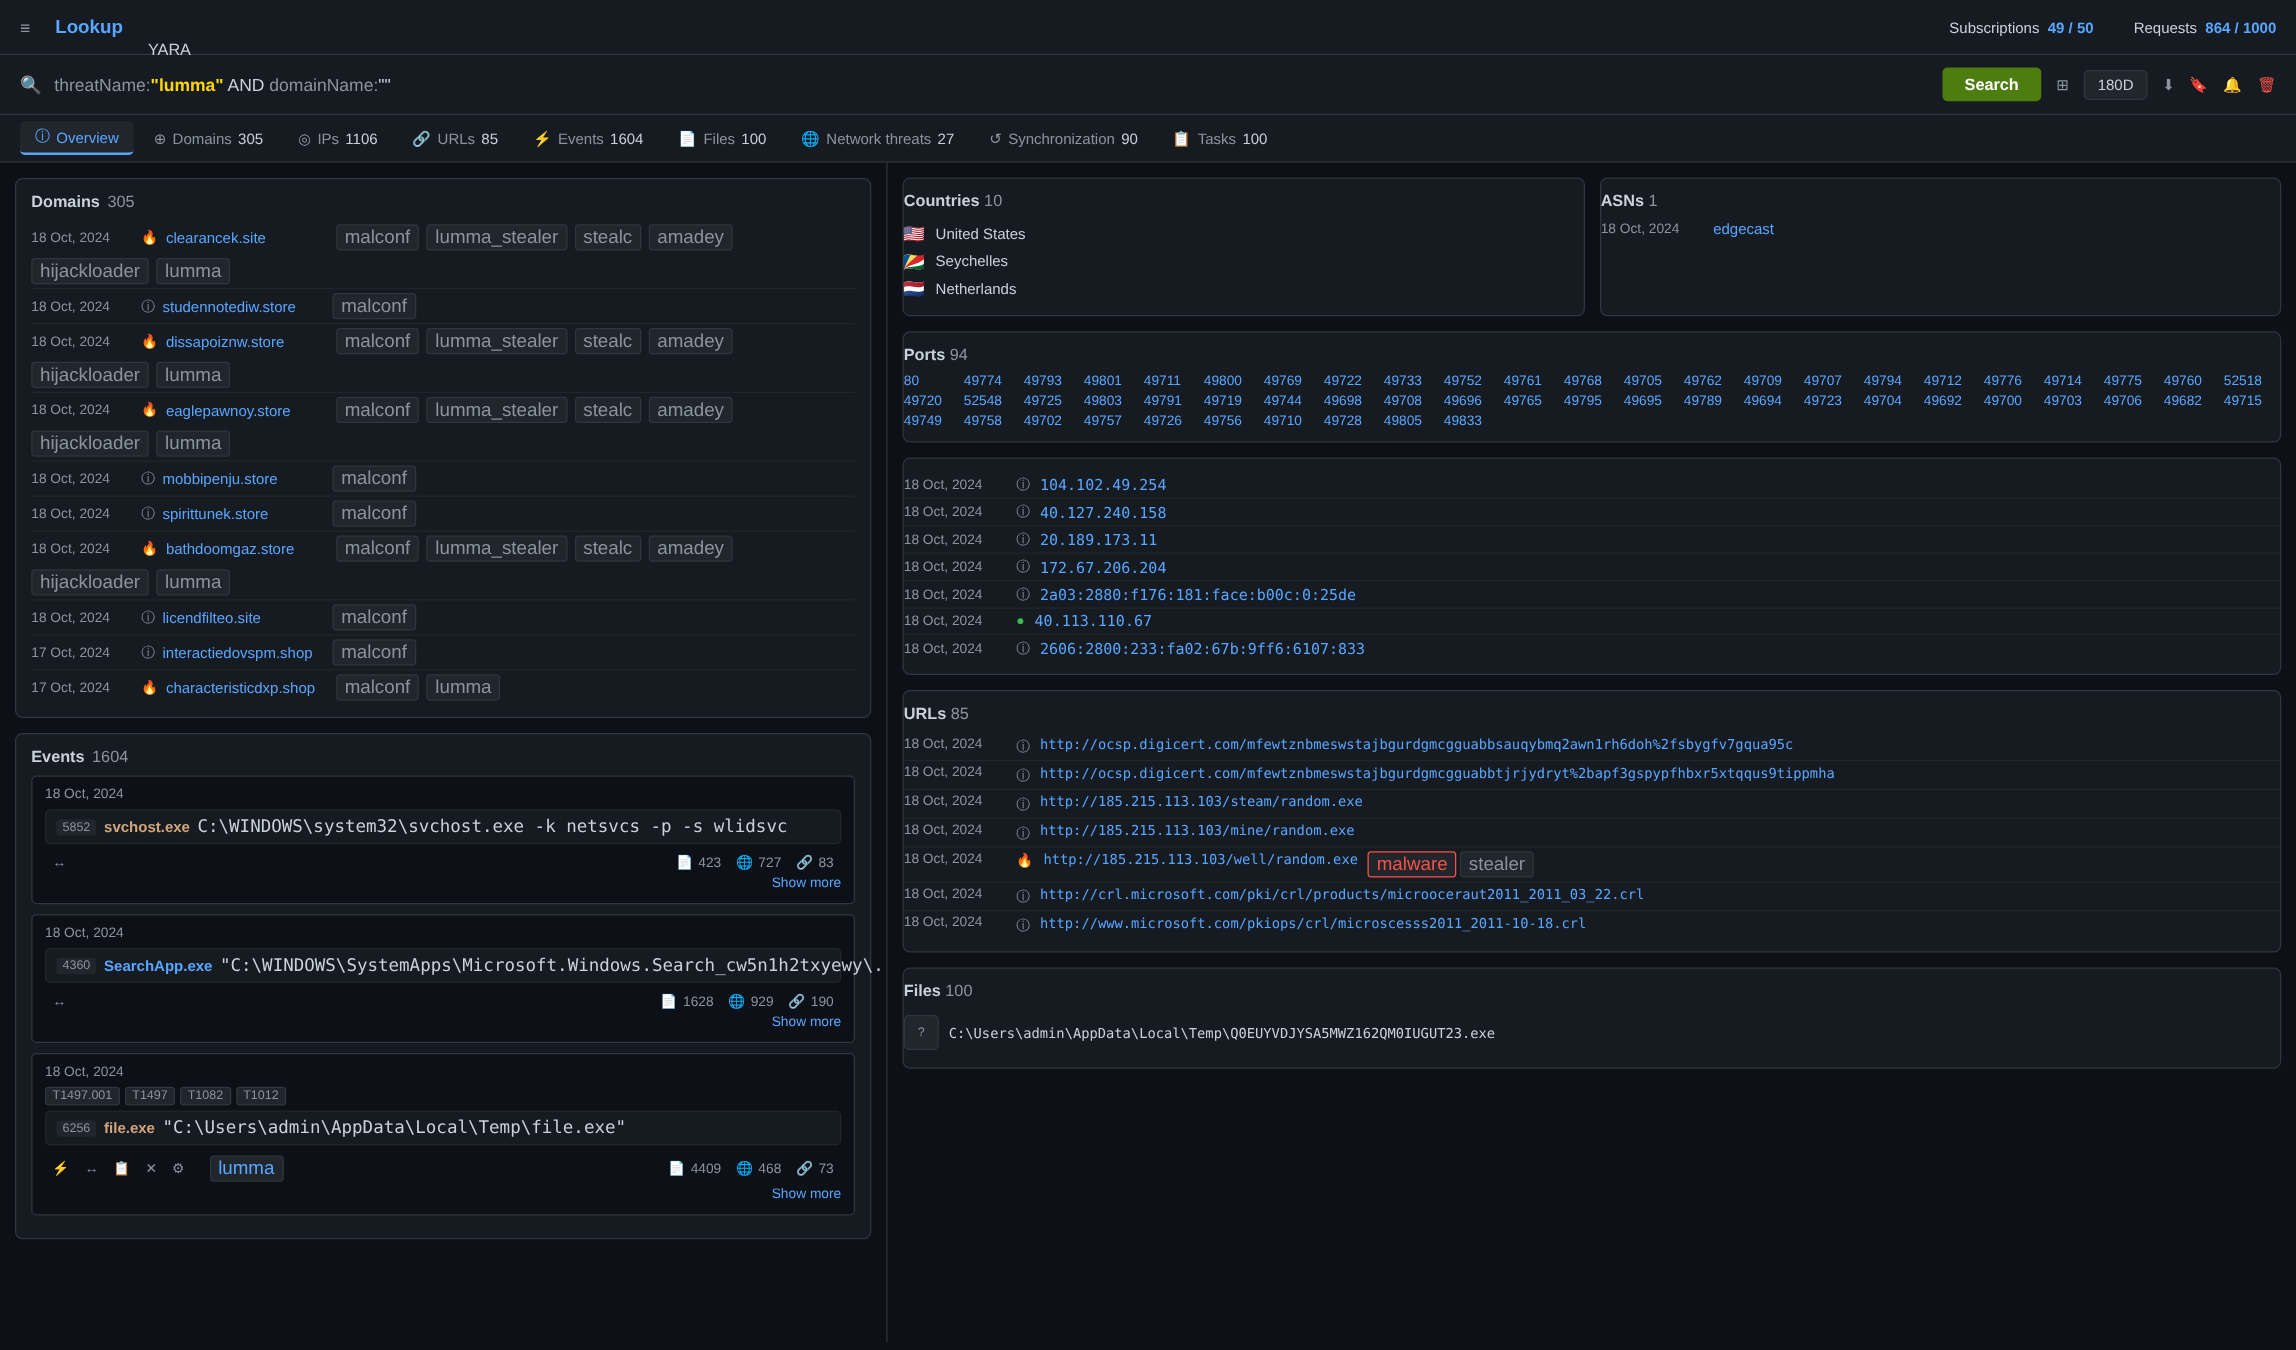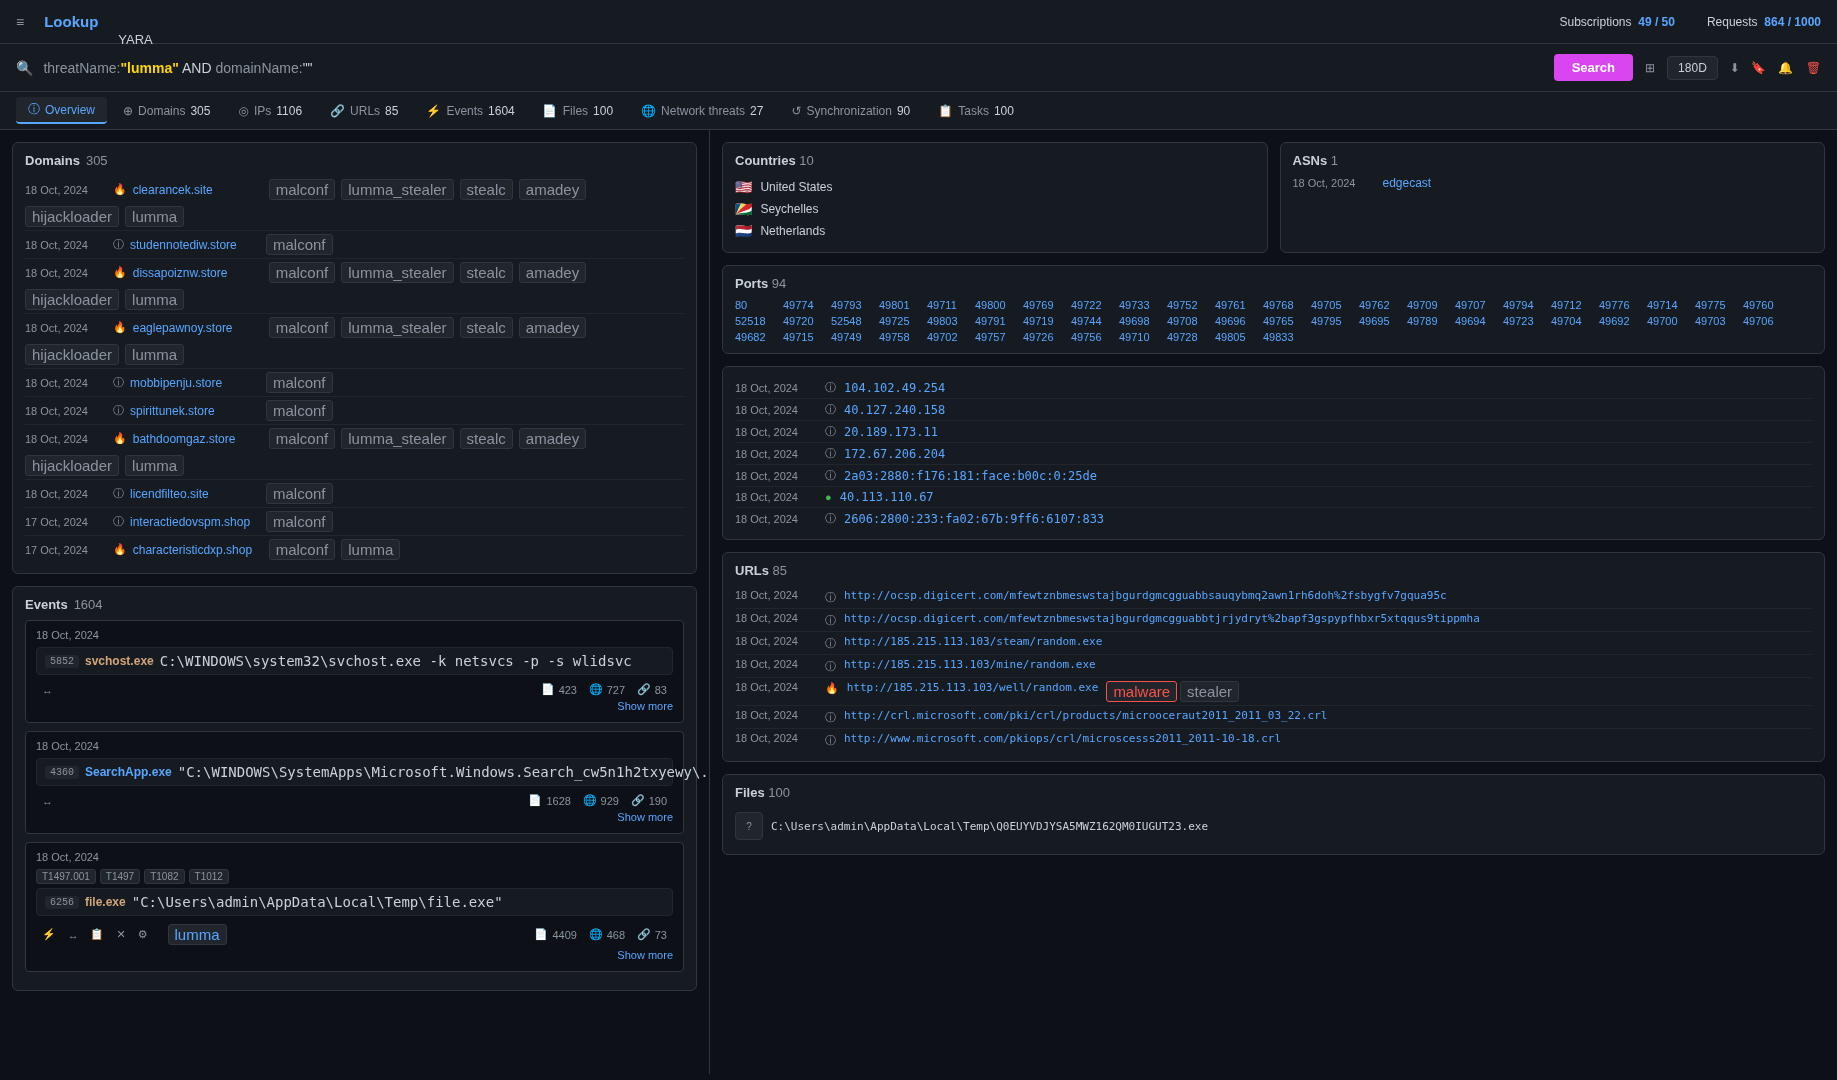--- a/index.html
+++ b/index.html
@@ -52,21 +52,21 @@
     .searchbar-icon { color: #58a6ff; font-size: 14px; }
     .searchbar-query {
       flex: 1;
       font-size: 14px;
       color: #c9d1d9;
       background: transparent;
       border: none;
       outline: none;
     }
     .search-btn {
-      background: #d946ef;
+      background: #4d7c0f;
       color: #fff;
       border: none;
       padding: 6px 18px;
       border-radius: 4px;
       font-size: 13px;
       cursor: pointer;
       font-weight: 600;
     }
     .search-actions {
       display: flex;
@@ -202,21 +202,20 @@
       border-radius: 4px;
       padding: 5px 8px;
       margin-bottom: 6px;
     }
     .pid-badge {
       background: #21262d;
       color: #8b949e;
       border-radius: 3px;
       padding: 1px 5px;
       font-size: 10px;
-      font-family: Liberation Mono, monospace;
     }
     .process-name { color: #d2a679; font-weight: 600; font-size: 12px; }
     .process-name.blue { color: #58a6ff; }
     .cmd-text { color: #c9d1d9; font-size: 14px; font-family: monospace; text-align: right; }
     .event-stats {
       display: flex;
       align-items: center;
       gap: 12px;
       padding: 2px 6px;
       font-size: 11px;
@@ -242,21 +241,21 @@
       padding: 1px 5px;
       font-size: 10px;
       color: #8b949e;
     }
 
     
     .right-section {
       background: #161b22;
       border: 1px solid #30363d;
       border-radius: 6px;
-      padding: 10px 12px;
+      padding: 10px 0;
     }
     .rs-title {
       font-size: 13px;
       font-weight: 600;
       color: #c9d1d9;
       margin-bottom: 8px;
     }
     .rs-title .count { color: #8b949e; font-weight: 400; }
 
     

